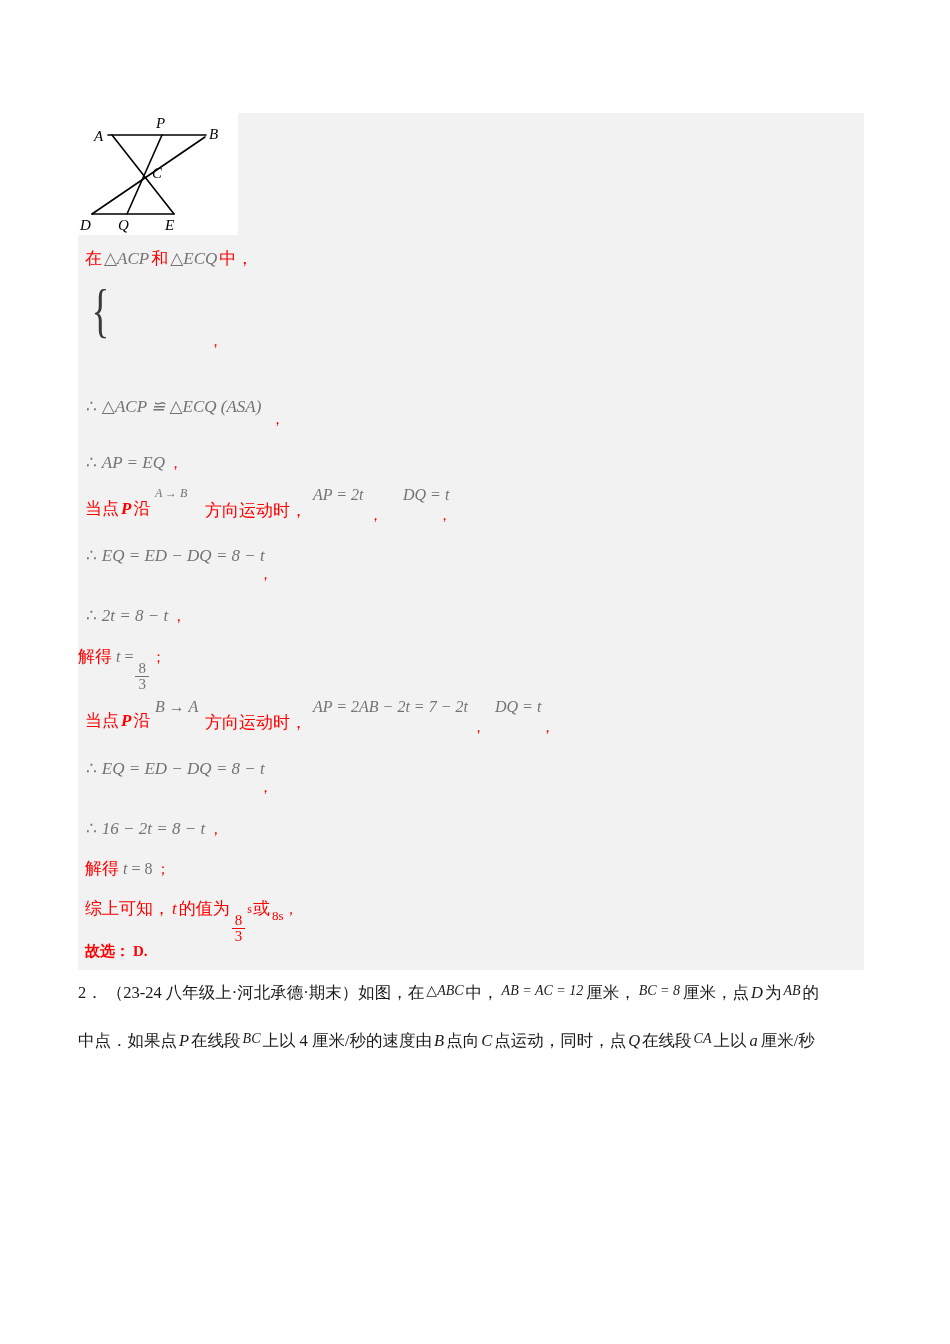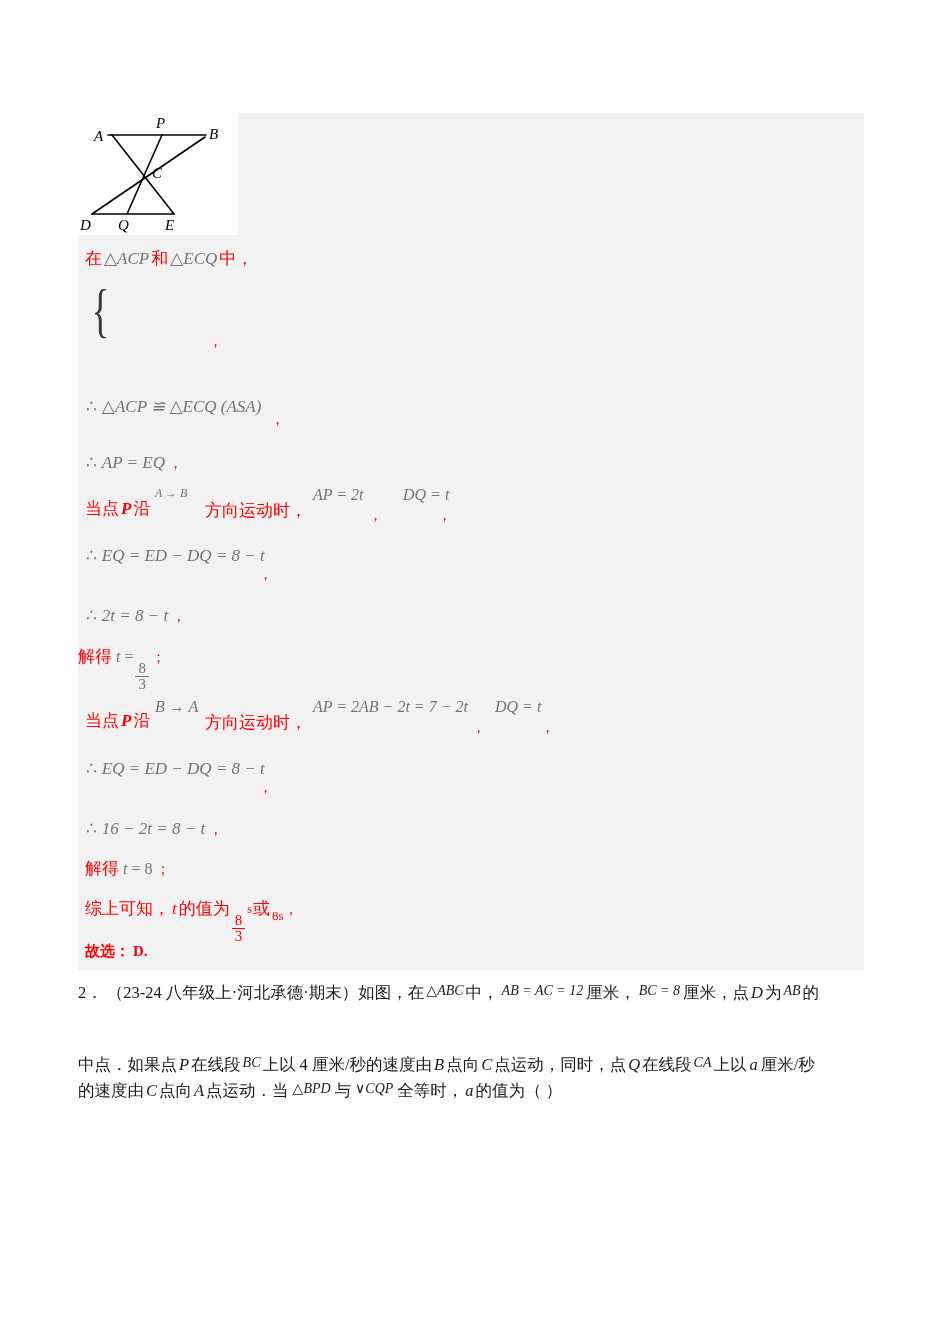--- a/index.html
+++ b/index.html
@@ -225,21 +225,18 @@
   </div>
 
   <div class="blk red" style="left:85px; top:944px; font-size:15px;font-weight:bold;">
     <span>故选：</span><span style="margin-left:3px; font-family:'Liberation Serif', serif;">D.</span>
   </div>
 
   <div class="prob" style="left:78px; top:984px;">
     <span>2．</span><span style="margin-left:4px;">（23-24 八年级上·河北承德·期末）</span><span>如图，在</span><span class="smi" style="margin:0 2px;">△ABC</span><span>中，</span><span class="smi" style="margin:0 3px;">AB = AC = 12</span><span>厘米，</span><span class="smi" style="margin:0 3px;">BC = 8</span><span>厘米，点</span><span style="font-style:italic; margin:0 2px;">D</span><span>为</span><span class="smi" style="margin:0 2px;">AB</span><span>的</span>
   </div>
 
-  <div class="prob" style="left:78px; top:1056px;">
+  <div class="prob" style="left:78px; top:1032px;">
     <span>中点．如果点</span><span style="font-style:italic; margin:0 2px;">P</span><span>在线段</span><span class="smi" style="margin:0 2px;">BC</span><span>上以 4 厘米/秒的速度由</span><span style="font-style:italic; margin:0 2px;">B</span><span>点向</span><span style="font-style:italic; margin:0 2px;">C</span><span>点运动，同时，点</span><span style="font-style:italic; margin:0 2px;">Q</span><span>在线段</span><span class="smi" style="margin:0 2px;">CA</span><span>上以</span><span style="font-style:italic; margin:0 3px;">a</span><span>厘米/秒</span>
   </div>
 
-  <div class="prob" style="left:78px; top:1082px;">
-    <span>的速度由</span><span style="font-style:italic; margin:0 2px;">C</span><span>点向</span><span style="font-style:italic; margin:0 2px;">A</span><span>点运动．当</span><span class="smi" style="margin:0 4px;">△BPD</span><span>与</span><span class="smi" style="margin:0 4px;">∨CQP</span><span>全等时，</span><span style="font-style:italic; margin:0 2px;">a</span><span>的值为（    ）</span>
-  </div>
 
 </div>
 
 </body></html>

